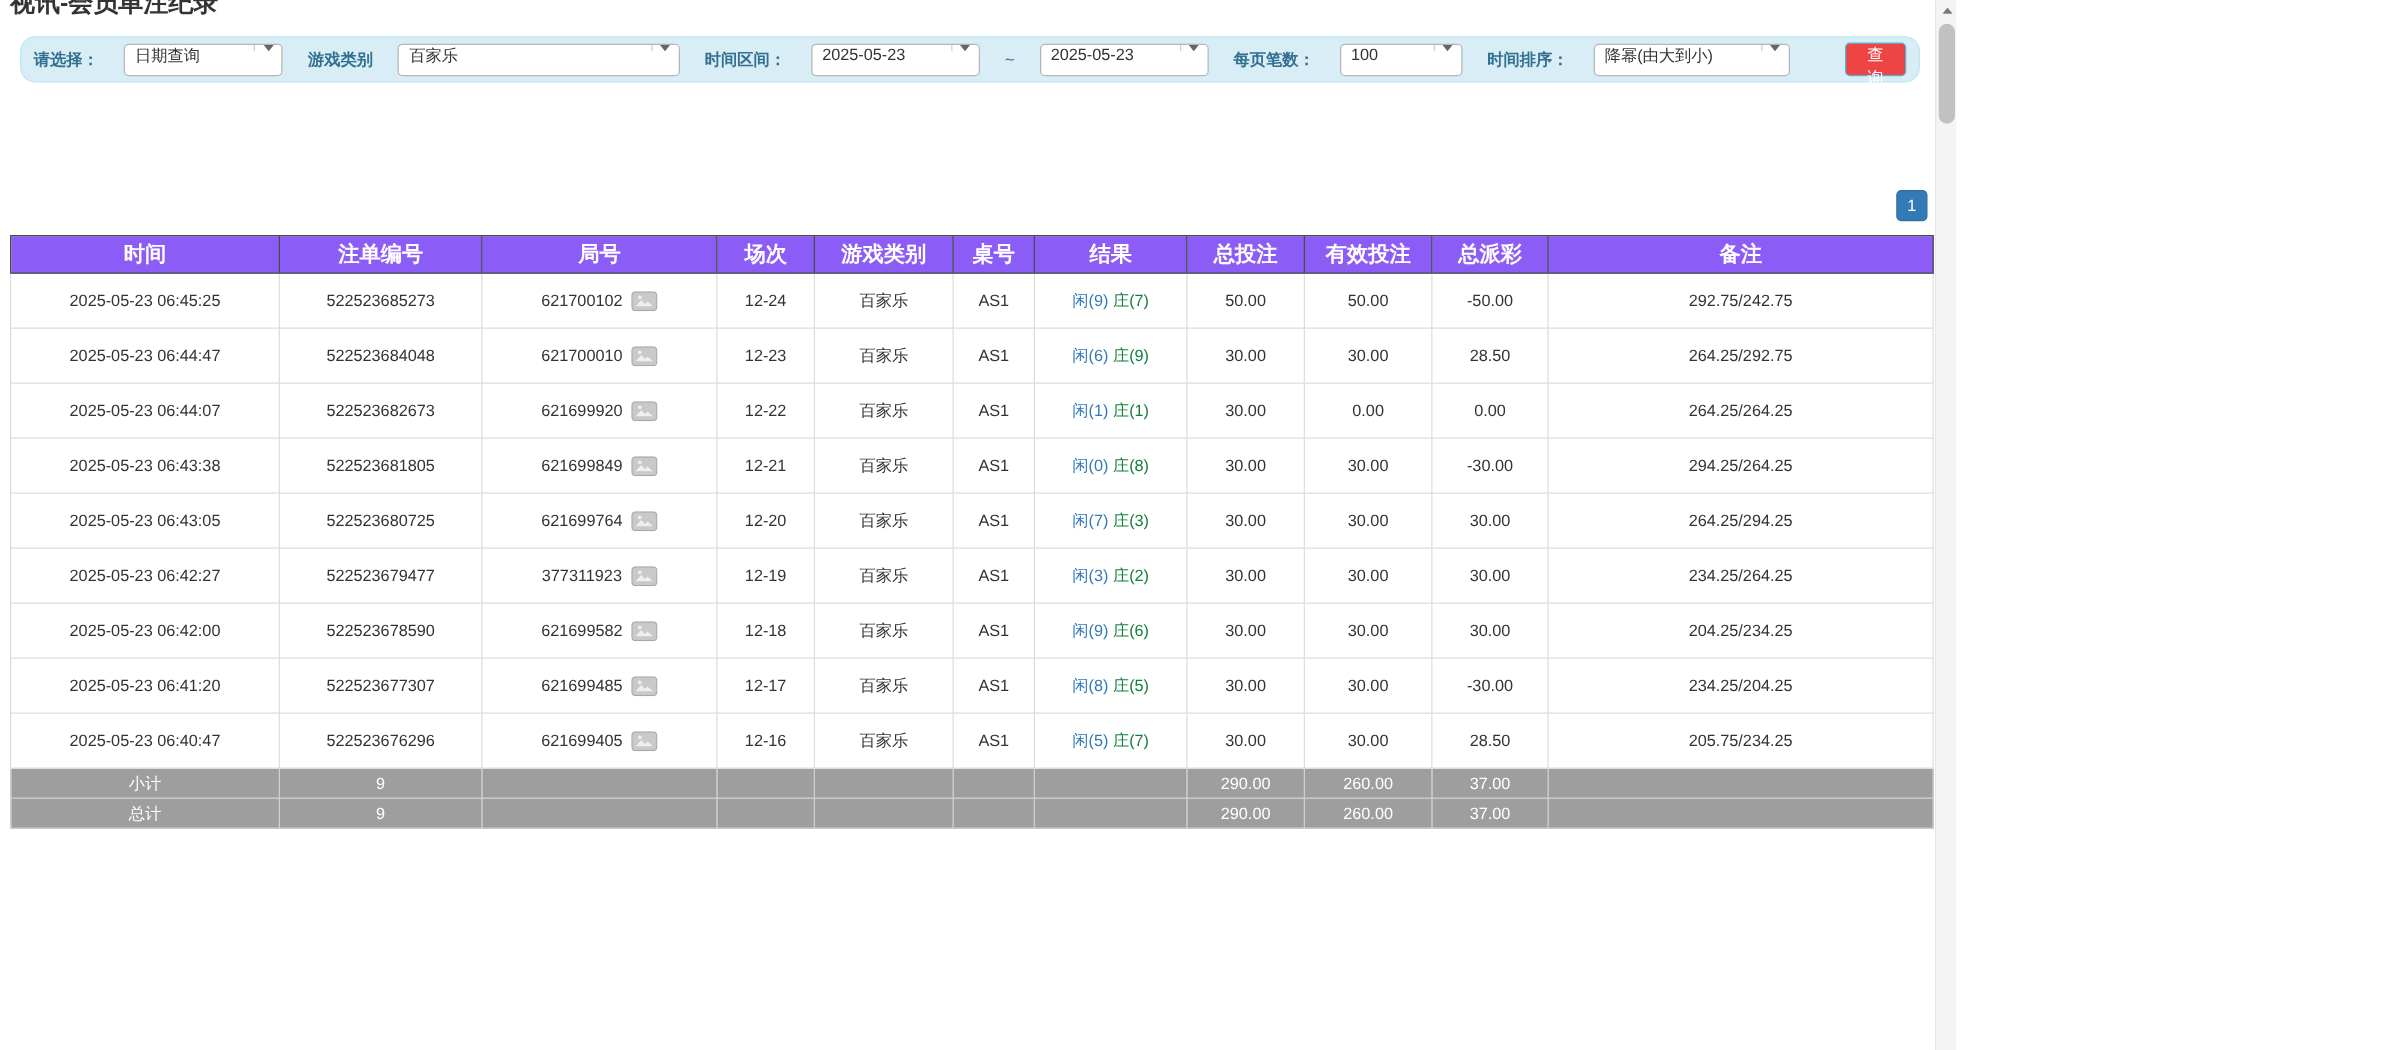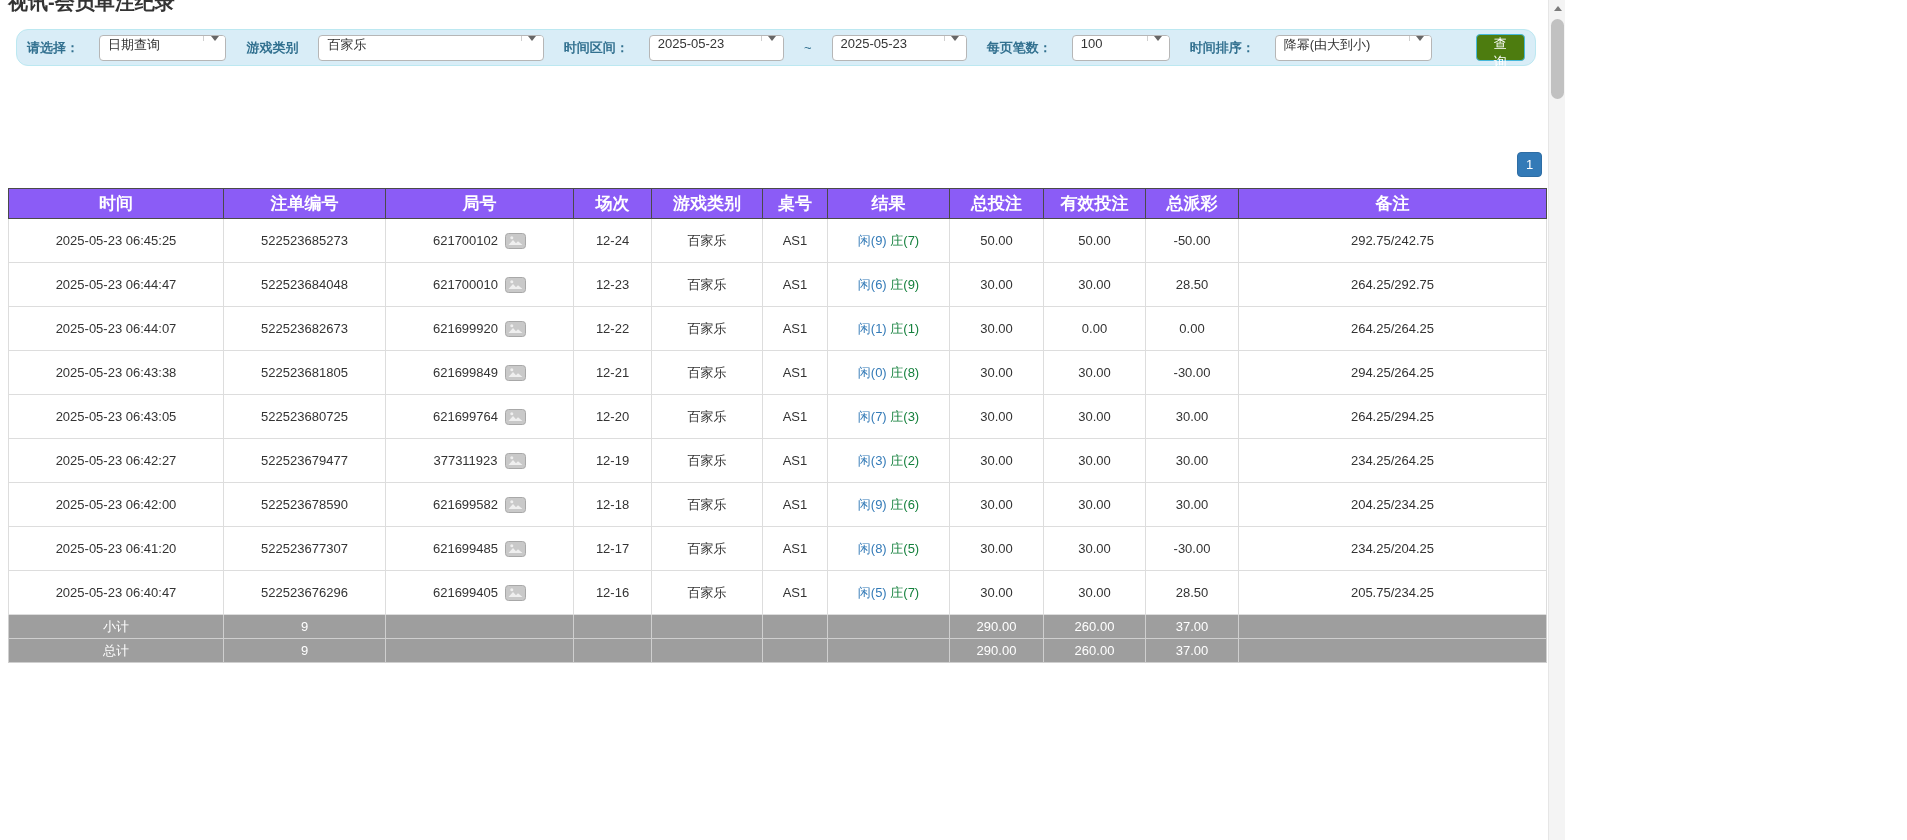--- a/index.html
+++ b/index.html
@@ -11,21 +11,21 @@
 
   
   .filter-bar{position:absolute;left:16px;top:29px;width:1520px;height:37px;background:#d9edf7;border:1px solid #bce8f1;border-radius:12px;display:flex;align-items:center;padding:0 10px;gap:20px;font-size:13px}
   .flabel{color:#31708f;font-weight:bold;white-space:nowrap}
   .combo{display:inline-flex;align-items:flex-start;height:26px;background:#fff;border:1px solid #b6b6b6;border-radius:4px;overflow:hidden;cursor:pointer}
   .combo-val{display:flex;align-items:center;padding:0 8px;color:#333;white-space:nowrap;flex:1;font-size:13px}
   .combo-btn{width:22px;background:#fff;border:none;border-left:1px solid #cfcfcf;display:flex;align-items:center;justify-content:center;cursor:pointer}
   .caret{width:0;height:0;border-left:4px solid transparent;border-right:4px solid transparent;border-top:5px solid #666}
   .w-query{width:130px}.w-game{width:230px}.w-date{width:138px}.w-size{width:100px}.w-sort{width:160px}
   .tilde{color:#31708f}
-  .search-btn{margin-left:24px;height:27px;padding:0 11px;background:#4d7c0f;border:1px solid #46b8da;border-radius:4px;color:#fff;font-size:13px;cursor:pointer}
+  .search-btn{margin-left:24px;height:27px;padding:0 11px;background:#ef4444;border:1px solid #46b8da;border-radius:4px;color:#fff;font-size:13px;cursor:pointer}
 
   
   .summary-bar{position:absolute;left:16px;top:88px;width:1520px;height:41px;background:#dff0d8;border:1px solid #d6e9c6;border-radius:4px;display:flex;align-items:center;justify-content:space-between;padding:0 13px;font-size:13px}
   .summary-left{color:#3c763d;white-space:nowrap}
   .summary-note{color:#d9534f;white-space:nowrap}
 
   
   .pagination{position:absolute;left:1517px;top:152px}
   .page-btn{min-width:25px;height:25px;background:#337ab7;border:1px solid #2e6da4;border-radius:4px;color:#fff;font-size:13px;cursor:pointer}
 

